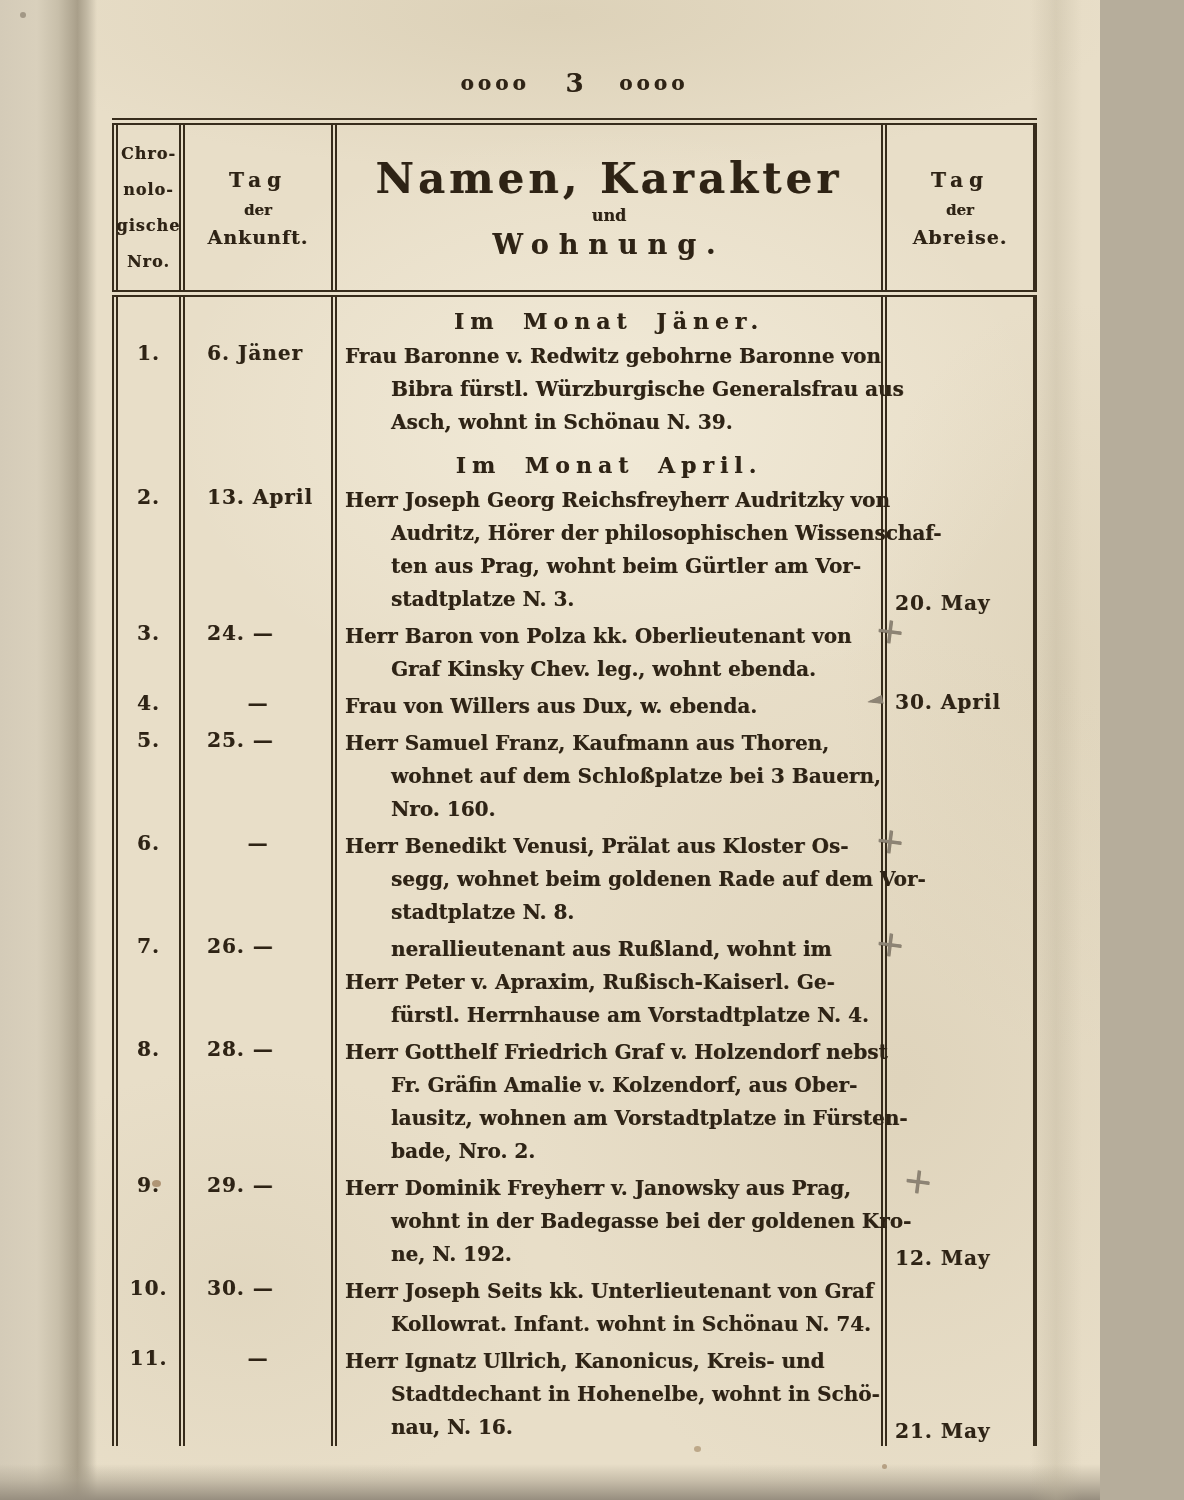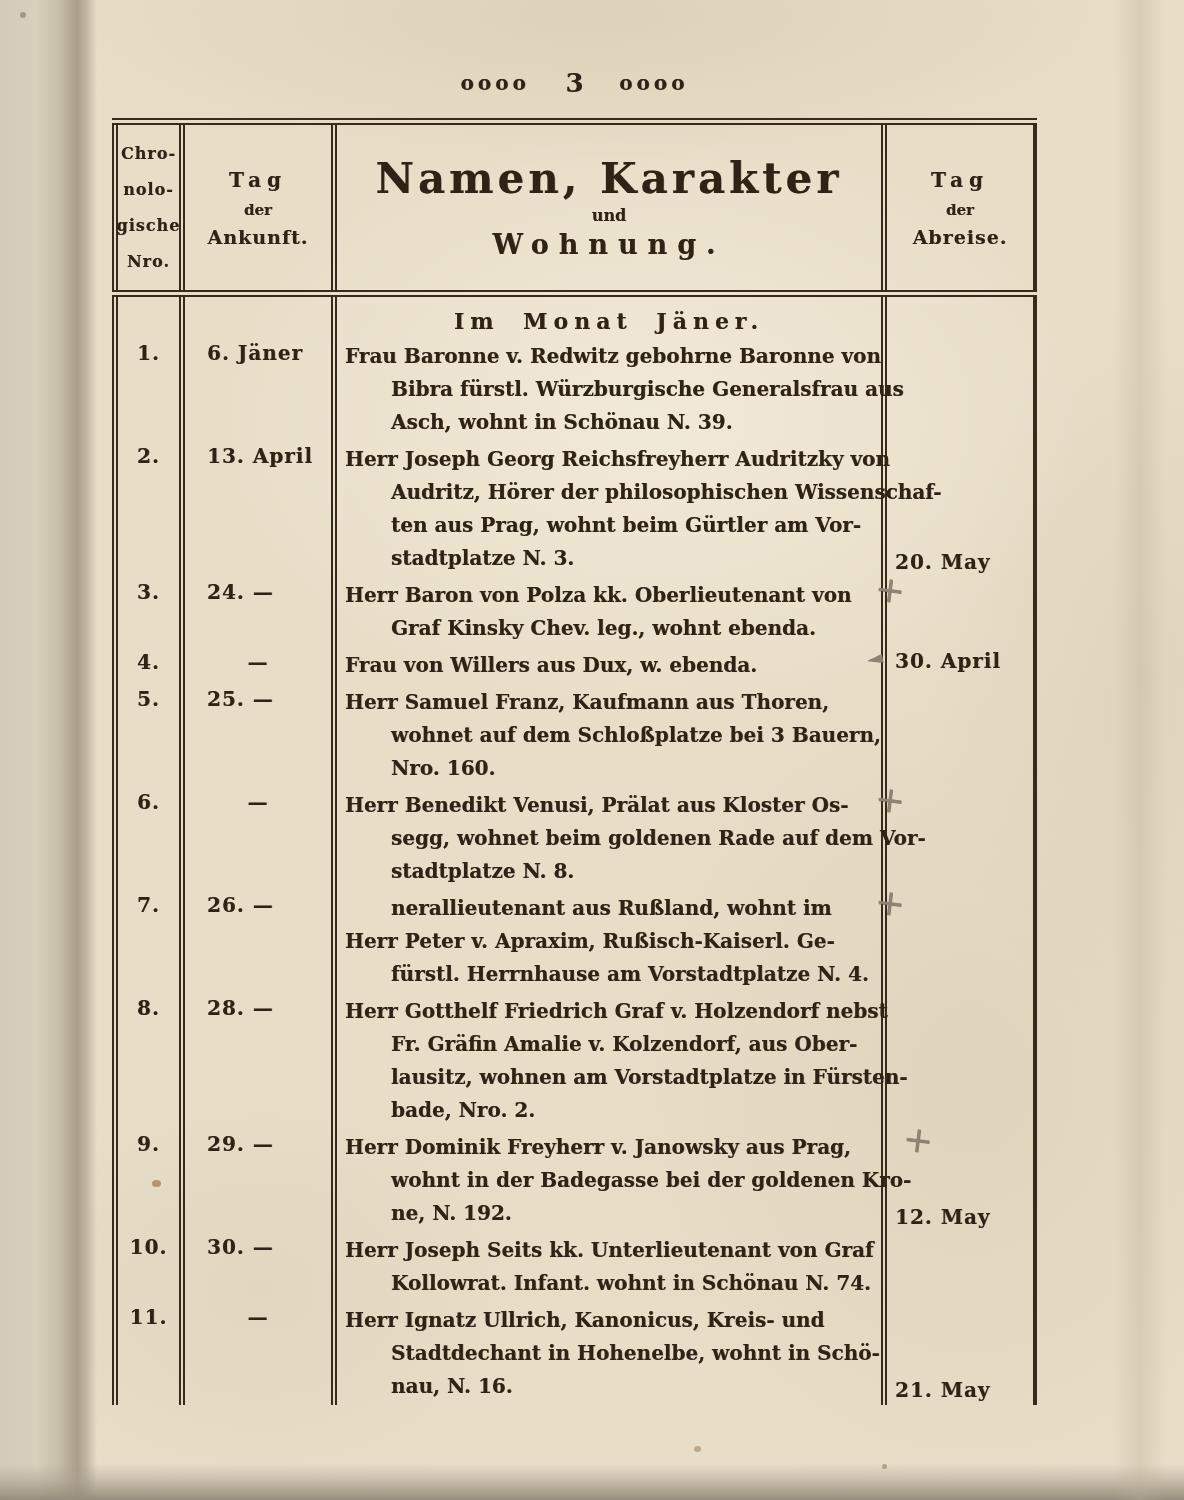--- a/index.html
+++ b/index.html
@@ -1,17 +1,17 @@
 <!DOCTYPE html>
 <html><head>
 <meta charset="utf-8">
 <style>
   html,body{margin:0;padding:0;background:#b6ad9b;}
   .page{
-    position:relative;width:1184px;height:1500px;overflow:hidden;
+    position:relative;width:1100px;height:1500px;overflow:hidden;
     background-color:#e8dec8;
     font-family:"DejaVu Serif",serif;color:#2e2315;
   }
   .page::before{
     content:"";position:absolute;inset:0;pointer-events:none;z-index:1;
     background-image:
       radial-gradient(ellipse 620px 420px at 55% 28%, rgba(249,244,229,0.55), transparent 70%),
       radial-gradient(ellipse 520px 620px at 82% 72%, rgba(214,202,176,0.5), transparent 72%),
       radial-gradient(ellipse 420px 320px at 22% 86%, rgba(217,206,181,0.45), transparent 70%),
       radial-gradient(ellipse 760px 210px at 50% 1%, rgba(209,197,169,0.5), transparent 75%),
@@ -147,20 +147,21 @@
           <div class="cell c3 names">
             <div class="tline">Frau Baronne v. Redwitz gebohrne Baronne von</div>
             <div class="tline cont">Bibra fürstl. Würzburgische Generalsfrau aus</div>
             <div class="tline cont">Asch, wohnt in Schönau N. 39.</div>
           </div>
           <div class="cell c4 departure"></div>
         </div>
         <div class="row section">
           <div class="cell c1"></div>
           <div class="cell c2"></div>
+          <div class="cell c3 section-title">Im Monat April.</div>
           <div class="cell c4"></div>
         </div>
         <div class="row entry">
           <div class="cell c1 nro">2.</div>
           <div class="cell c2 arrival">13. April</div>
           <div class="cell c3 names">
             <div class="tline">Herr Joseph Georg Reichsfreyherr Audritzky von</div>
             <div class="tline cont">Audritz, Hörer der philosophischen Wissenschaf-</div>
             <div class="tline cont">ten aus Prag, wohnt beim Gürtler am Vor-</div>
             <div class="tline cont">stadtplatze N. 3.</div>

